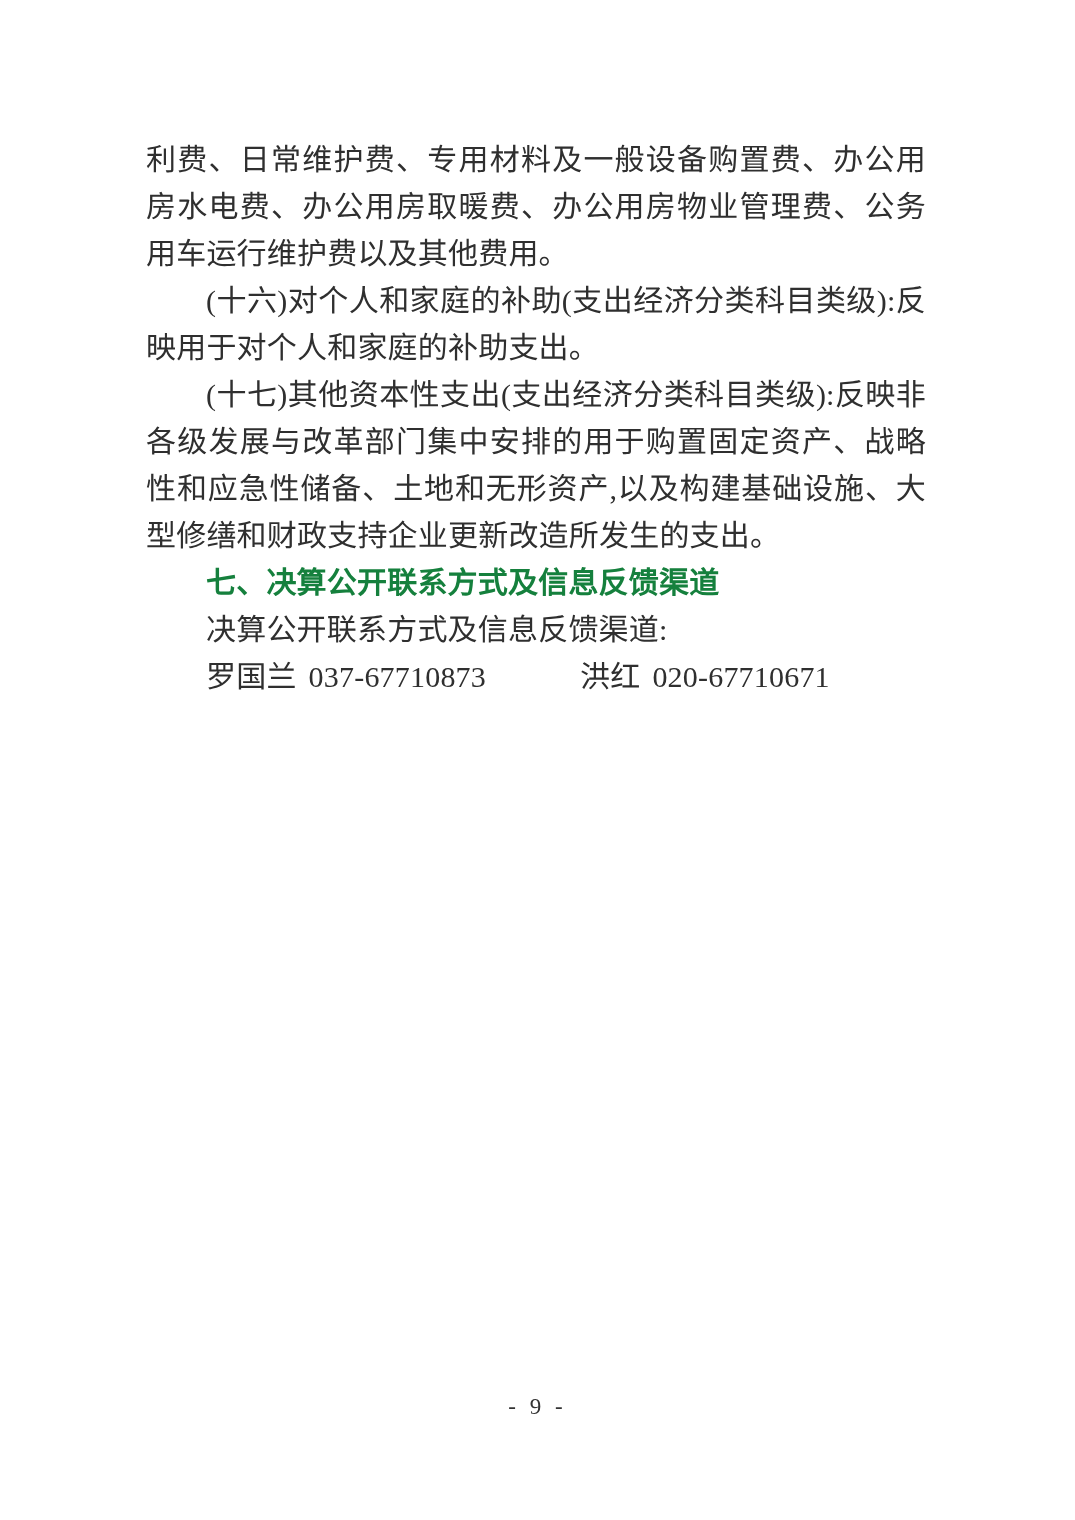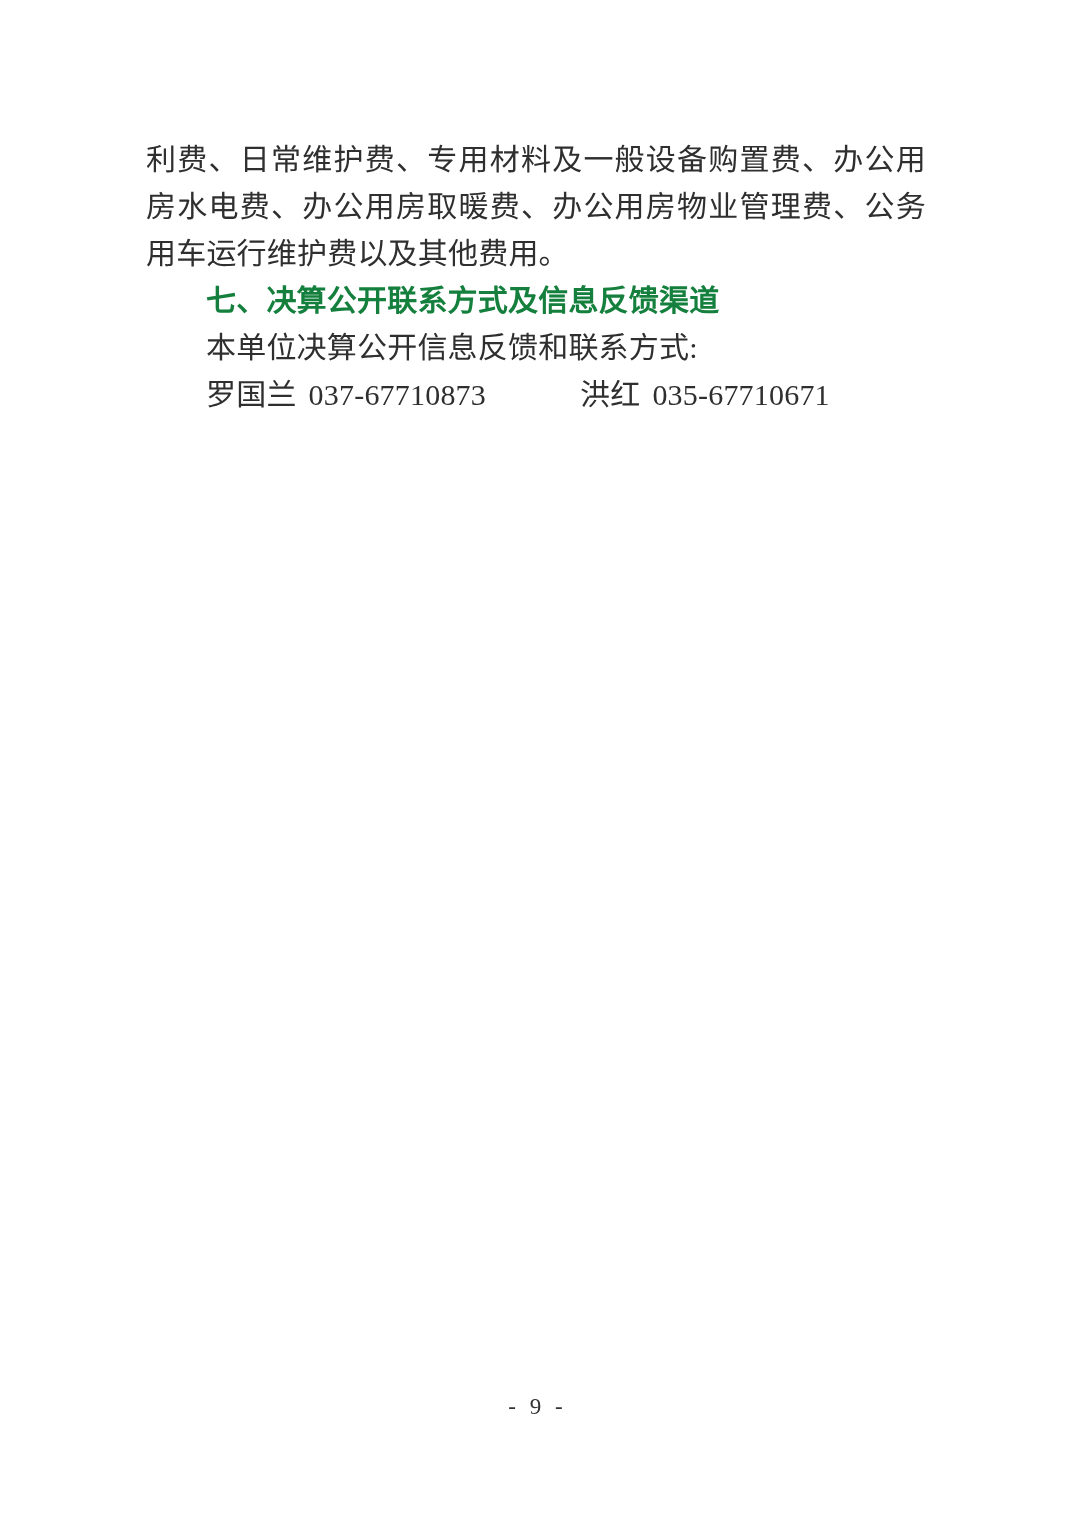--- a/index.html
+++ b/index.html
@@ -81,28 +81,30 @@
 </head>
 <body>
 
 <div class="page">
   <main class="content">
 
     <p class="para no-indent">利费、日常维护费、专用材料及一般设备购置费、办公用房水电费、办公用房取暖费、办公用房物业管理费、公务用车运行维护费以及其他费用。</p>
 
 
 
+    <p class="para">(十六)对个人和家庭的补助(支出经济分类科目类级):反映用于对个人和家庭的补助支出。</p>
 
+    <p class="para">(十七)其他资本性支出(支出经济分类科目类级):反映非各级发展与改革部门集中安排的用于购置固定资产、战略性和应急性储备、土地和无形资产,以及构建基础设施、大型修缮和财政支持企业更新改造所发生的支出。</p>
 
     <h2 class="section-heading">七、决算公开联系方式及信息反馈渠道</h2>
 
-    <p class="para">本单位决算公开信息反馈和联系方式:</p>
+    <p class="para">决算公开联系方式及信息反馈渠道:</p>
 
     <p class="contact-line">
-      <span class="contact-name">罗国兰</span><span class="contact-phone">037-67710873</span><span class="contact-gap"></span><span class="contact-name">洪红</span><span class="contact-phone">035-67710671</span>
+      <span class="contact-name">罗国兰</span><span class="contact-phone">037-67710873</span><span class="contact-gap"></span><span class="contact-name">洪红</span><span class="contact-phone">020-67710671</span>
     </p>
 
   </main>
 
   <footer class="footer">
     <span>- 9 -</span>
   </footer>
 </div>
 
 </body></html>

